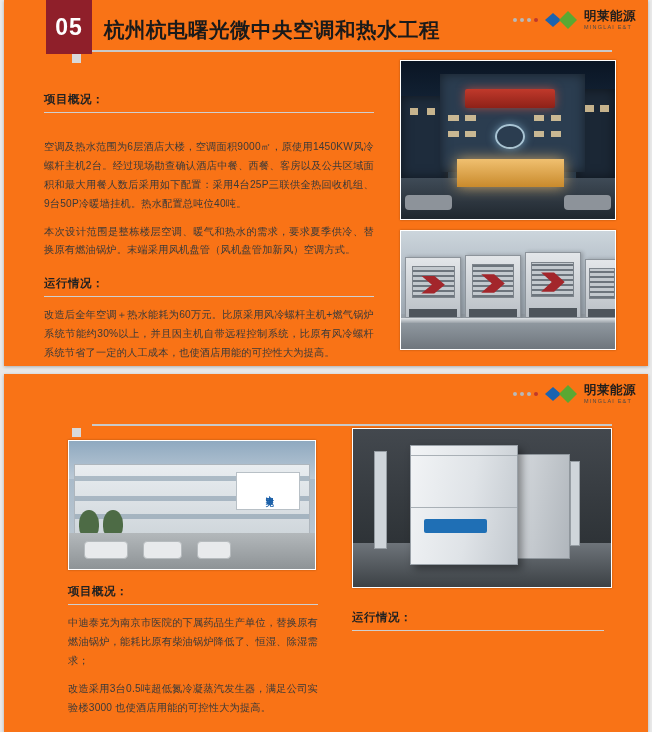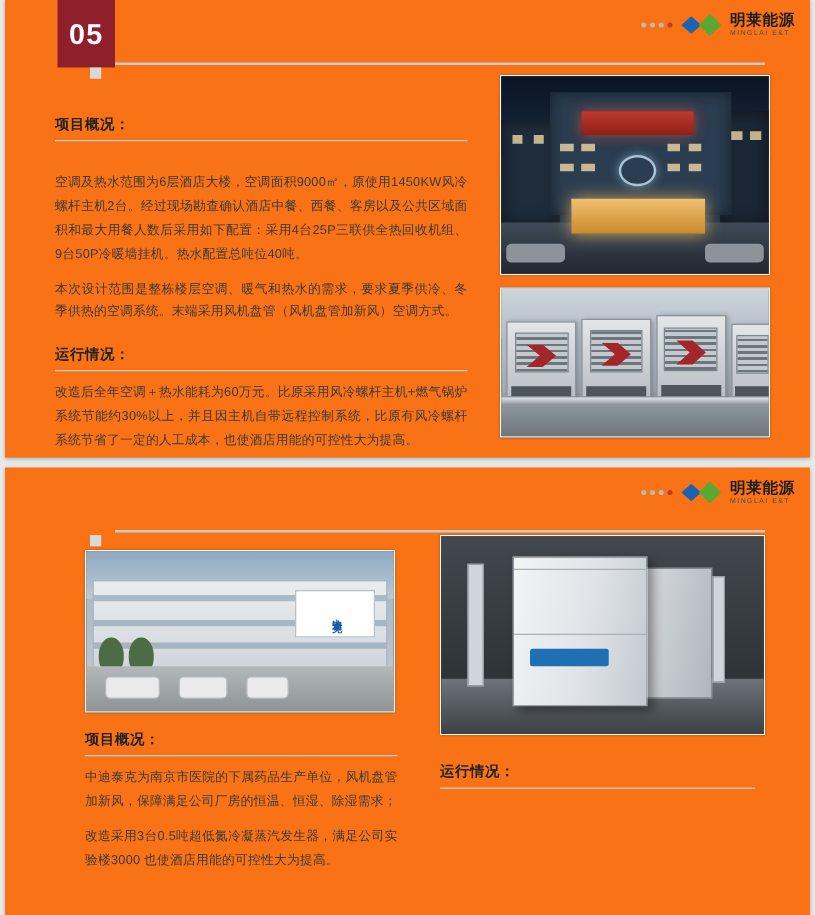--- a/index.html
+++ b/index.html
@@ -301,20 +301,21 @@
 </head>
 <body>
 
 <div class="page">
 
   <div class="slide slide-1">
 
     <div class="badge">05</div>
     <div class="badge-notch"></div>
 
+    <div class="title">杭州杭电曙光微中央空调和热水工程</div>
     <div class="title-underline"></div>
 
     <div class="logo-wrap">
       <div class="dots">
         <i></i>
           <i></i>
           <i></i>
           <i class="red"></i>
       </div>
       <svg class="logo-mark" width="34" height="20" viewBox="0 0 34 20">
@@ -326,21 +327,21 @@
         <span class="logo-en">MINGLAI E&amp;T</span>
       </div>
     </div>
 
     <div class="txtcol-1">
       <div class="blk">
         <div class="sect-head">项目概况：</div>
         <div class="sect-rule"></div>
         <div class="sect-body" style="margin-top:25px;">
           <p>空调及热水范围为6层酒店大楼，空调面积9000㎡，原使用1450KW风冷螺杆主机2台。经过现场勘查确认酒店中餐、西餐、客房以及公共区域面积和最大用餐人数后采用如下配置：采用4台25P三联供全热回收机组、9台50P冷暖墙挂机。热水配置总吨位40吨。</p>
-          <p>本次设计范围是整栋楼层空调、暖气和热水的需求，要求夏季供冷、冬季供热的空调系统。末端采用风机盘管（风机盘管加新风）空调方式。</p>
+          <p>本次设计范围是整栋楼层空调、暖气和热水的需求，要求夏季供冷、替换原有燃油锅炉。末端采用风机盘管（风机盘管加新风）空调方式。</p>
         </div>
       </div>
       <div class="blk">
         <div class="sect-head">运行情况：</div>
         <div class="sect-rule"></div>
         <div class="sect-body" style="margin-top:9px;">
           <p>改造后全年空调＋热水能耗为60万元。比原采用风冷螺杆主机+燃气锅炉系统节能约30%以上，并且因主机自带远程控制系统，比原有风冷螺杆系统节省了一定的人工成本，也使酒店用能的可控性大为提高。</p>
         </div>
       </div>
     </div>
@@ -456,21 +457,21 @@
       </div>
       <div class="gn-pipe" style="left:8%;top:14%;width:5%;height:62%;"></div>
       <div class="gn-pipe" style="left:84%;top:20%;width:4%;height:54%;"></div>
     </div>
   </div>
 
   <div class="txtcol-2a">
     <div class="sect-head">项目概况：</div>
     <div class="sect-rule"></div>
     <div class="sect-body" style="margin-top:9px;">
-      <p>中迪泰克为南京市医院的下属药品生产单位，风机盘管加新风，保障满足公司厂房的恒温、恒湿、除湿需求；</p>
+      <p>中迪泰克为南京市医院的下属药品生产单位，替换原有燃油锅炉，能耗比原有柴油锅炉降低了、恒湿、除湿需求；</p>
       <p>改造采用3台0.5吨超低氮冷凝蒸汽发生器，满足公司实验楼3000 也使酒店用能的可控性大为提高。</p>
     </div>
   </div>
 
   <div class="txtcol-2b">
     <div class="sect-head">运行情况：</div>
     <div class="sect-rule"></div>
   </div>
 
 </div>

